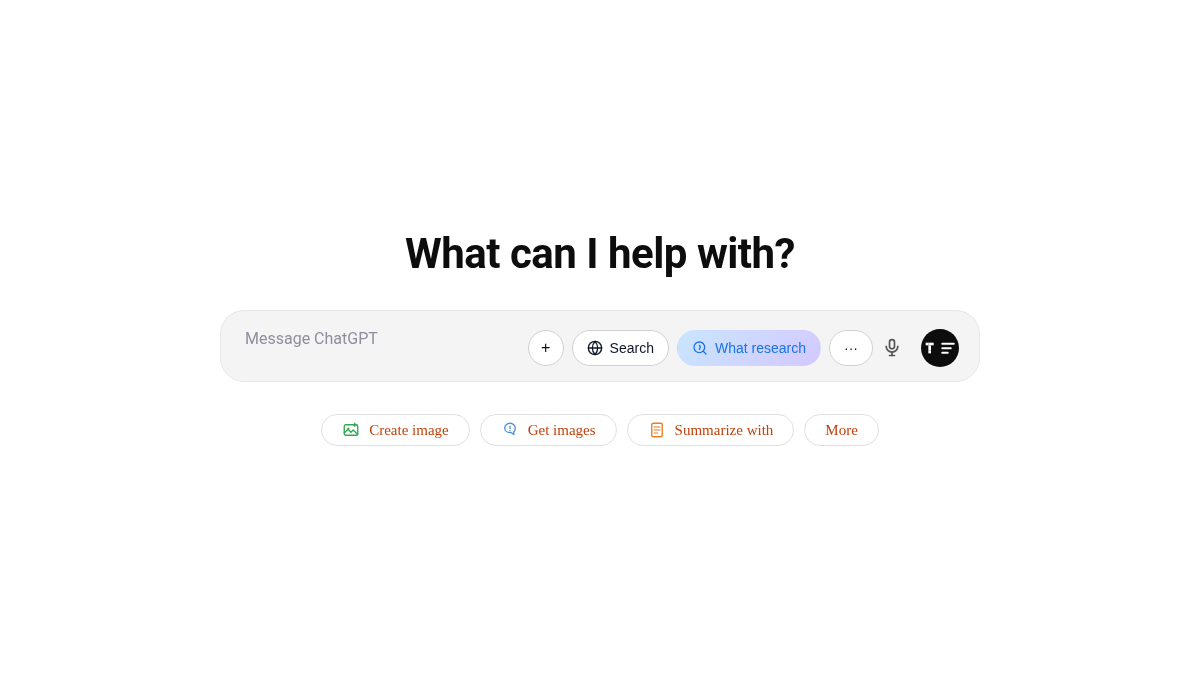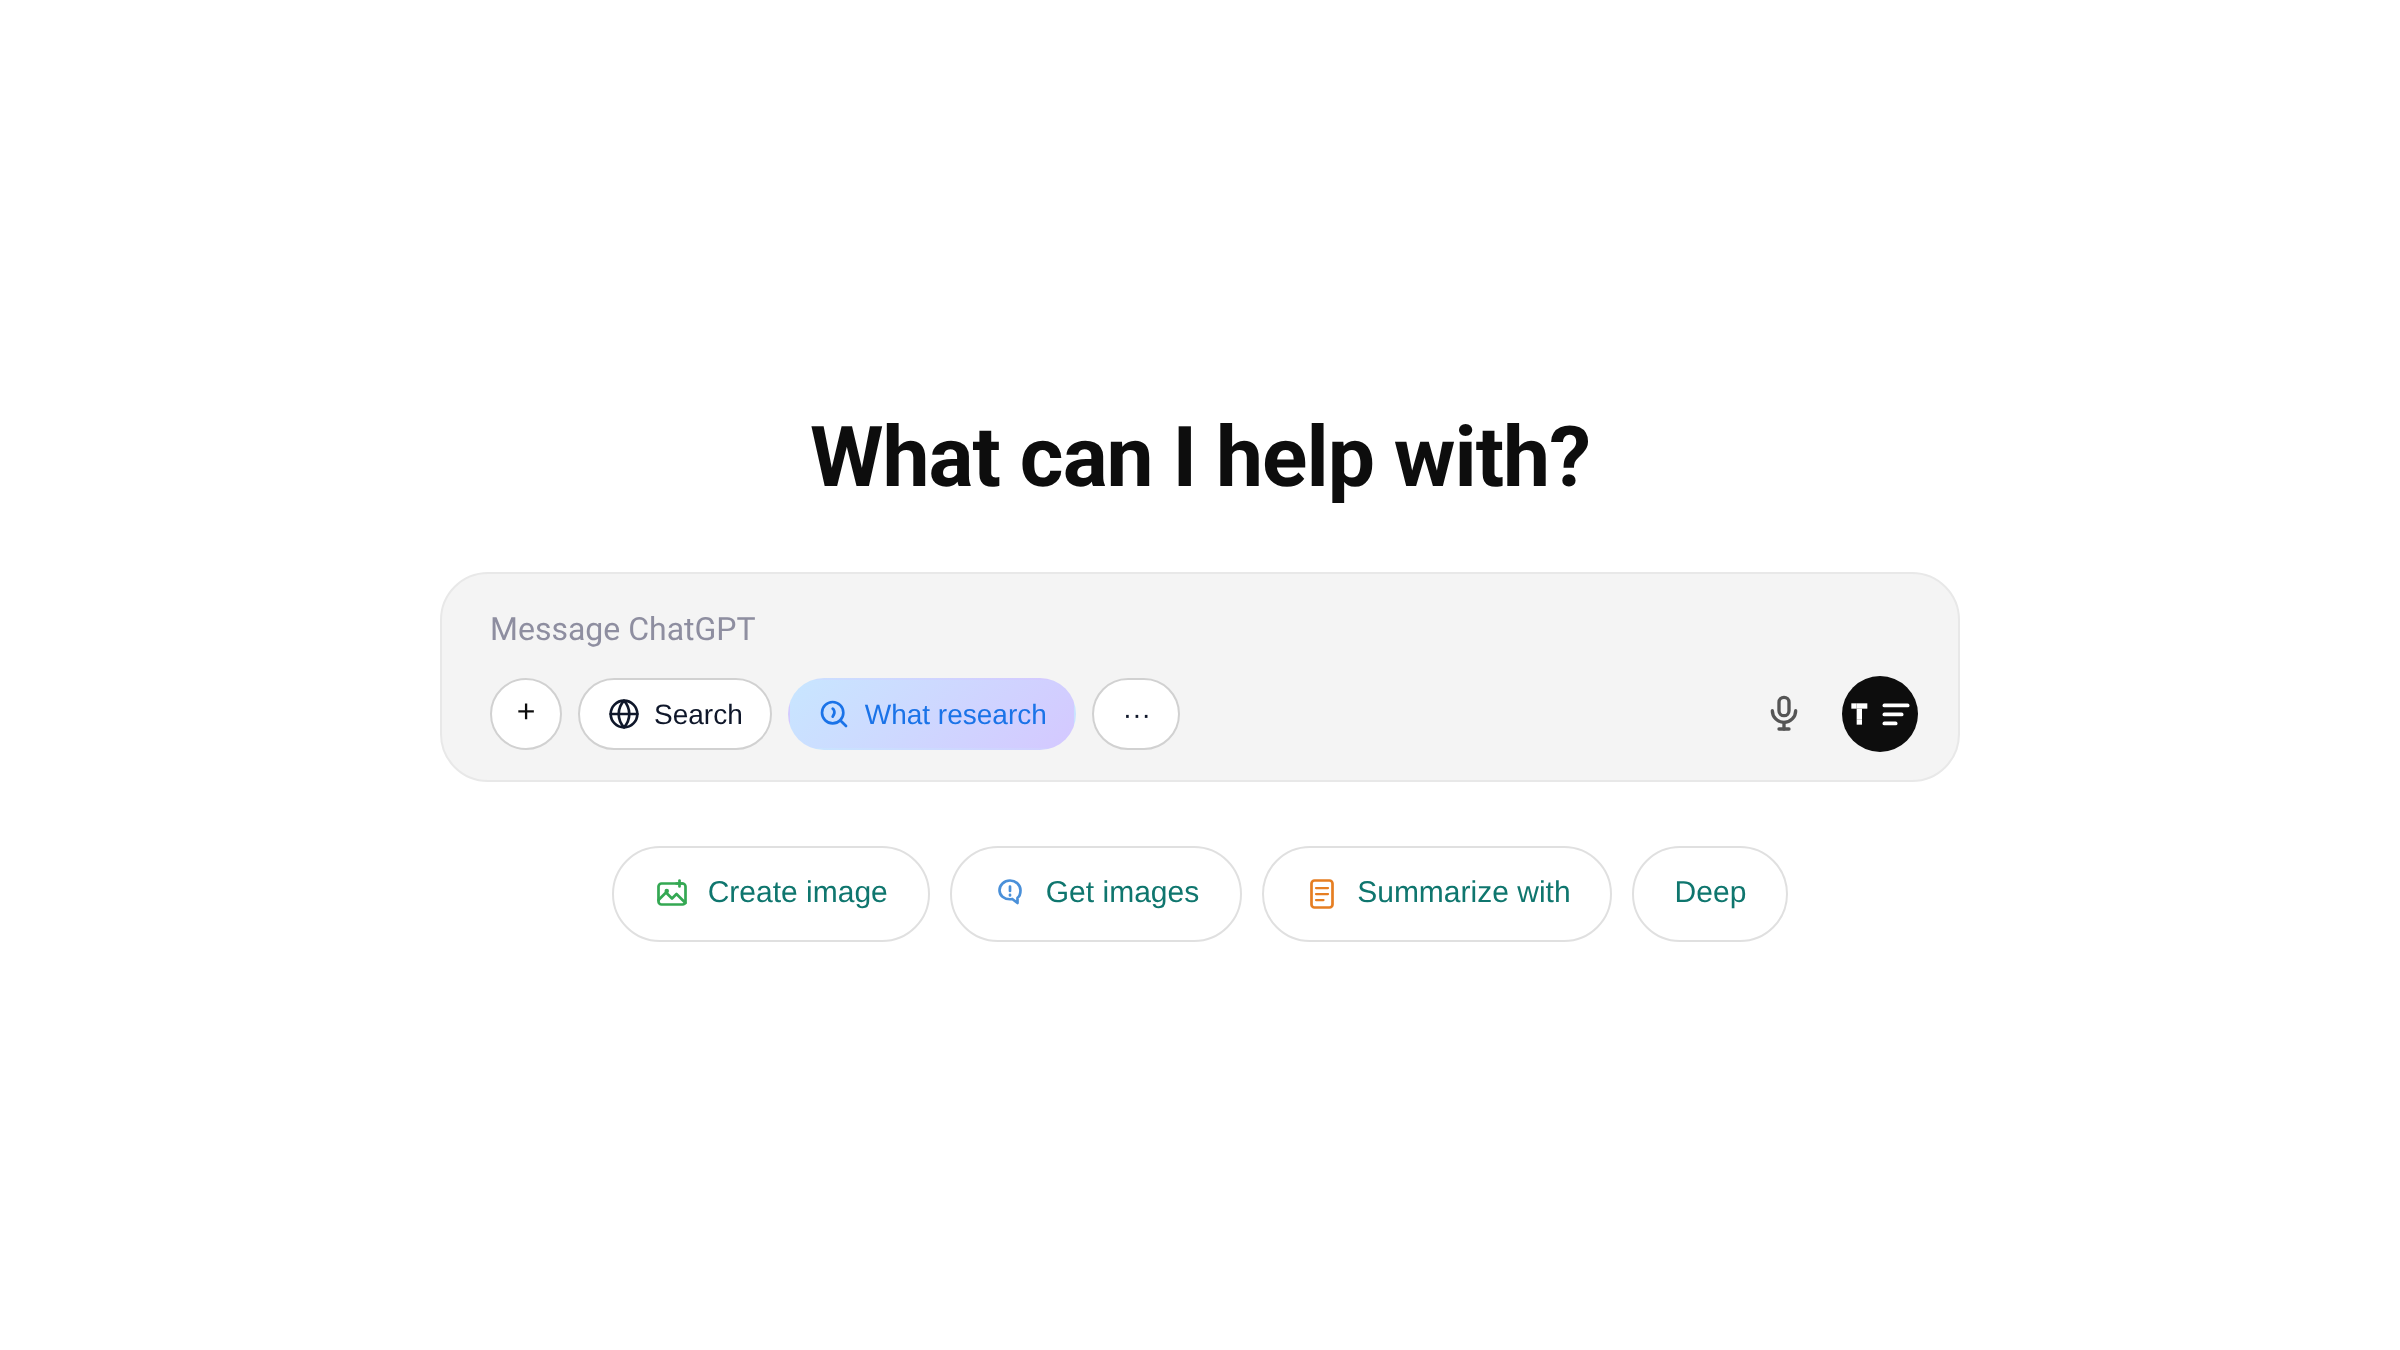--- a/index.html
+++ b/index.html
@@ -34,21 +34,21 @@
       color: #0d0d0d;
       letter-spacing: -0.5px;
     }
 
     .input-box {
       width: 760px;
       background: #f4f4f4;
       border-radius: 24px;
       padding: 18px 20px 14px 24px;
       display: flex;
-      flex-direction: column;
+      flex-direction: row;
       gap: 14px;
       border: 1px solid #e8e8e8;
     }
 
     .input-field {
       width: 100%;
       background: transparent;
       border: none;
       outline: none;
       font-size: 16px;
@@ -147,34 +147,35 @@
 
     .action-pills {
       display: flex;
       align-items: center;
       gap: 10px;
       flex-wrap: wrap;
       justify-content: center;
     }
 
     .action-pill {
-      height: 48px;
+      height: 32px;
       padding: 0 20px;
       border-radius: 999px;
       border: 1.5px solid #e0e0e0;
       background: #ffffff;
       display: flex;
       align-items: center;
       gap: 9px;
       cursor: pointer;
       font-size: 15px;
       font-weight: 500;
-      color: #0f766e;
+      color: #c2410c;
       white-space: nowrap;
       transition: background 0.15s;
+      font-family: Liberation Serif, serif;
     }
 
     
     .svg-icon {
       width: 18px;
       height: 18px;
       flex-shrink: 0;
     }
 
     .toolbar-svg {
@@ -279,18 +280,18 @@
       <svg class="svg-icon" viewBox="0 0 24 24" fill="none">
         <rect x="5" y="3" width="14" height="18" rx="2" stroke="#e67e22" stroke-width="1.8"></rect>
         <line x1="8" y1="8" x2="16" y2="8" stroke="#e67e22" stroke-width="1.5" stroke-linecap="round"></line>
         <line x1="8" y1="12" x2="16" y2="12" stroke="#e67e22" stroke-width="1.5" stroke-linecap="round"></line>
         <line x1="8" y1="16" x2="13" y2="16" stroke="#e67e22" stroke-width="1.5" stroke-linecap="round"></line>
       </svg>
       <span>Summarize with</span>
     </button>
 
     <button class="action-pill">
-      <span>Deep</span>
+      <span>More</span>
     </button>
 
   </div>
 
 </div>
 
 </body></html>

